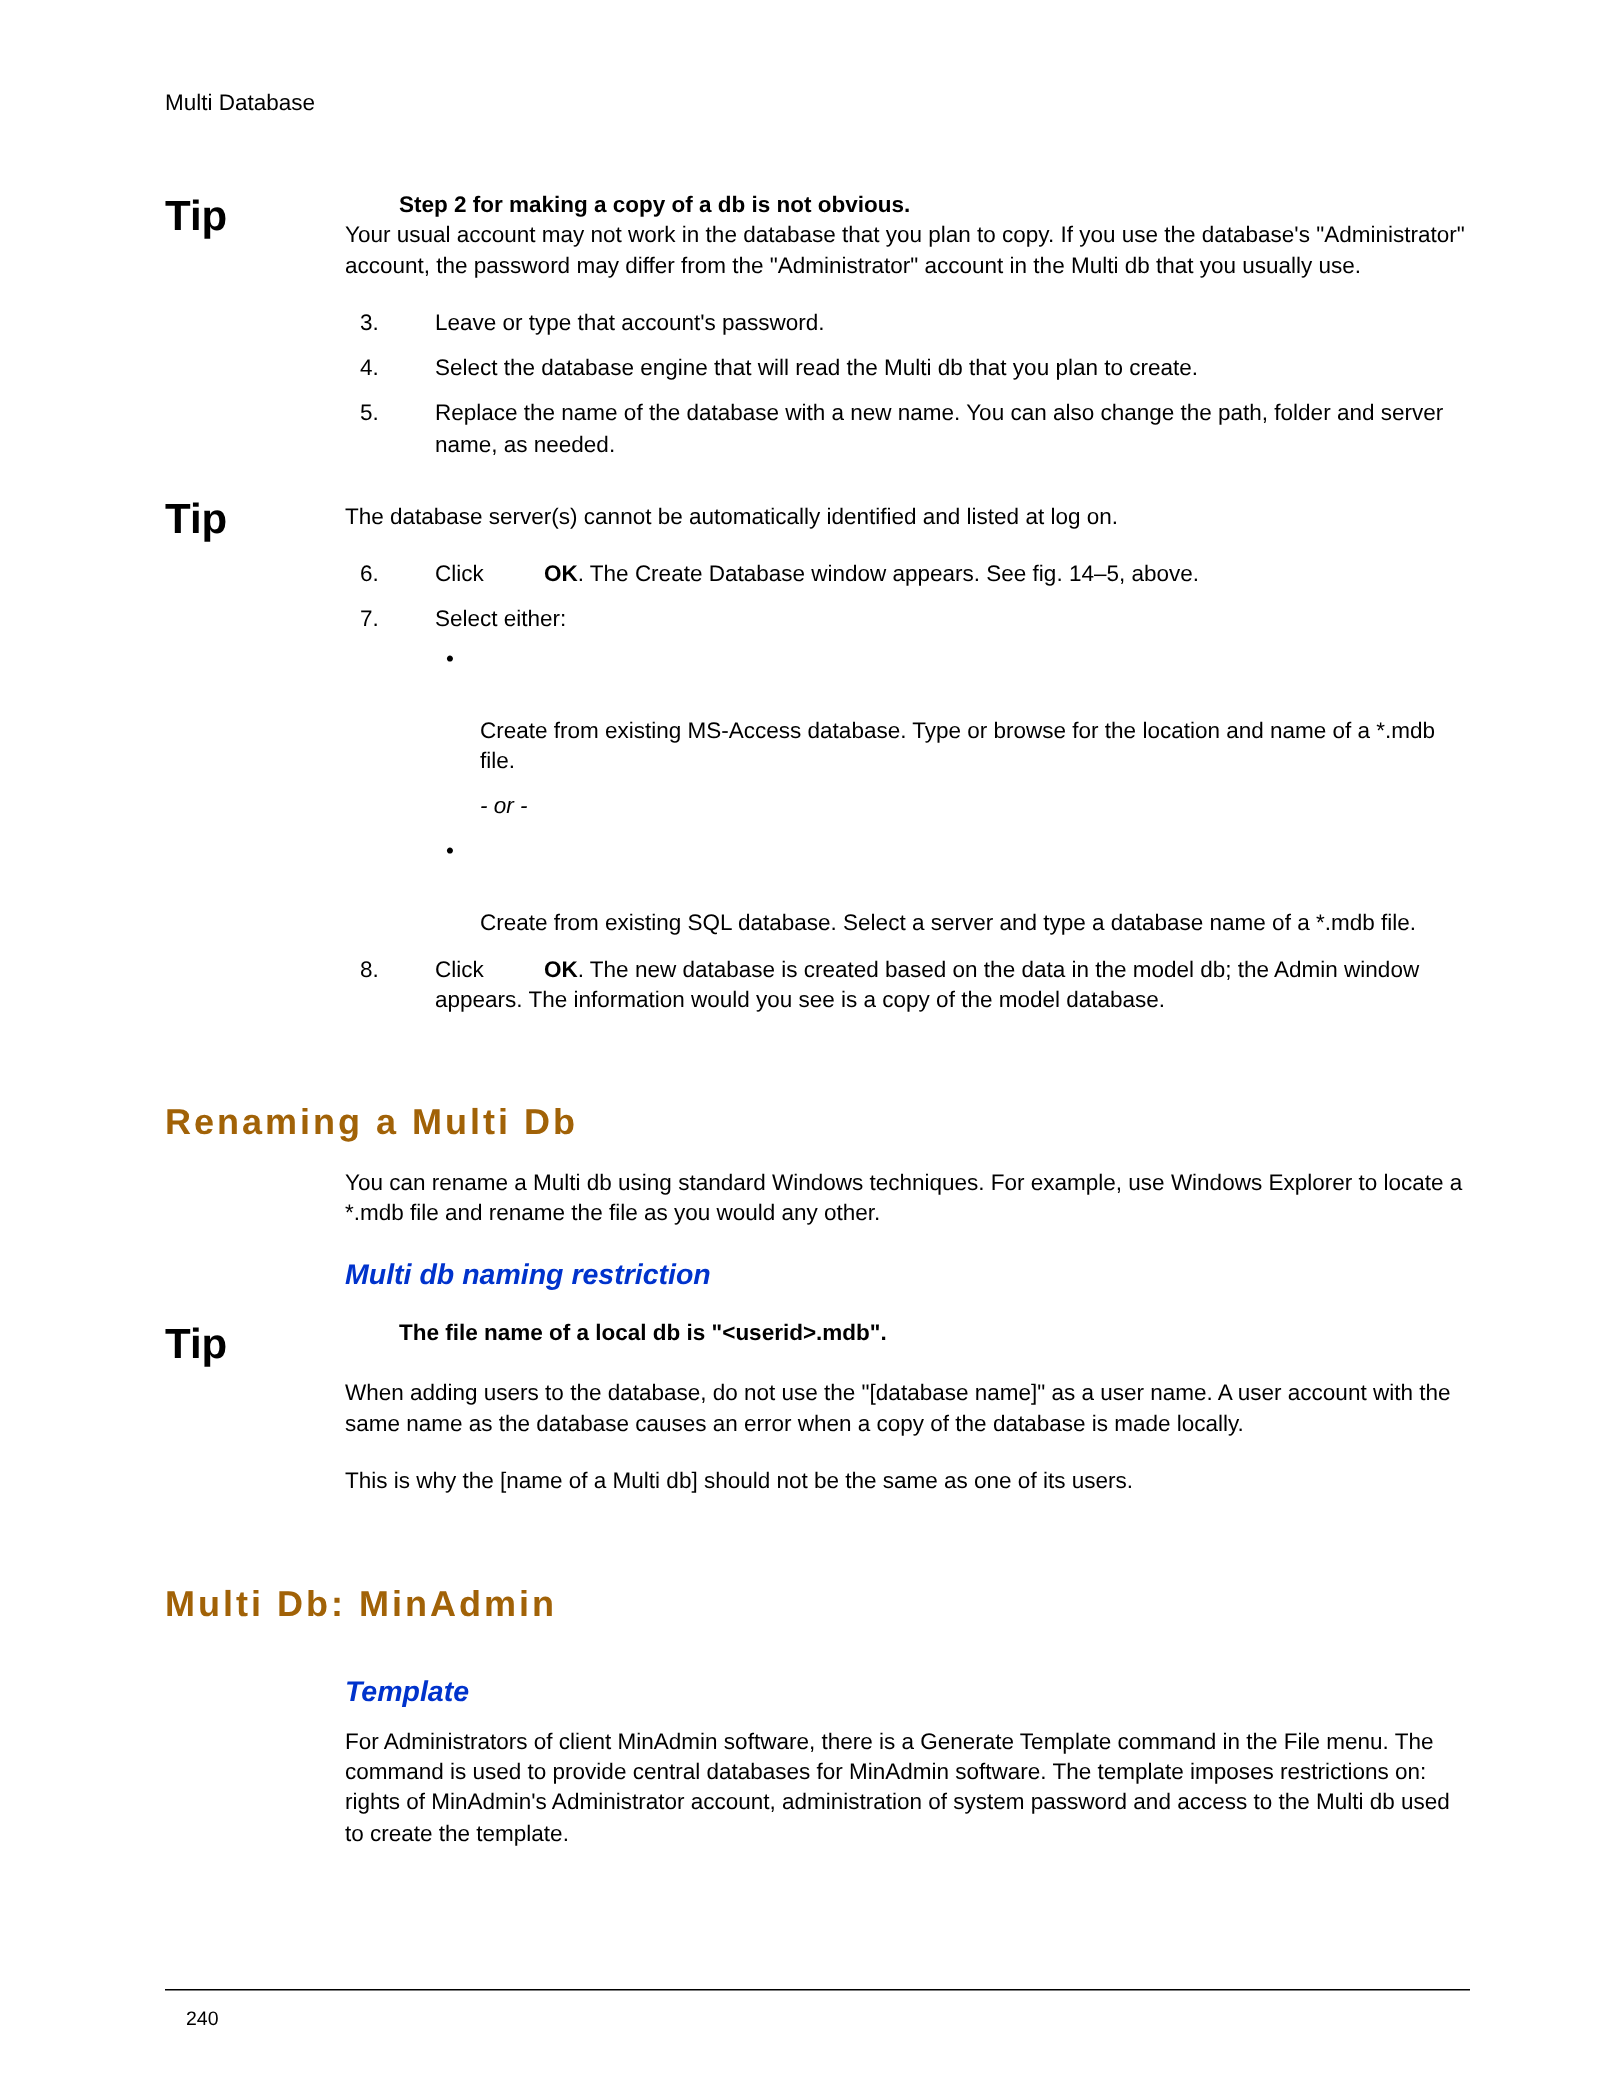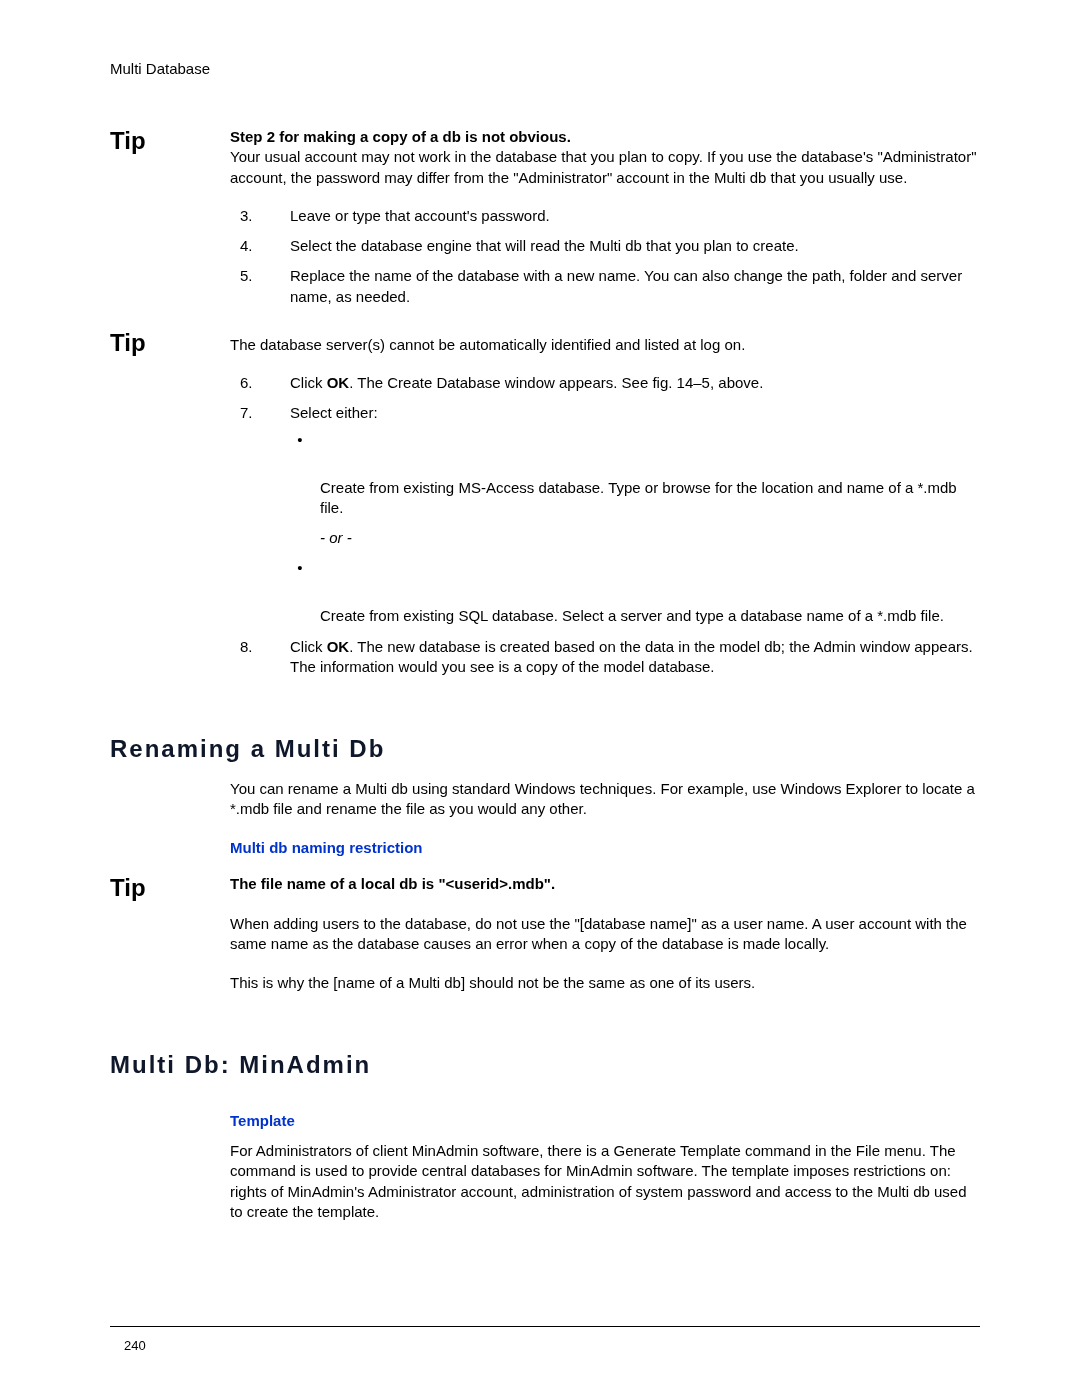--- a/index.html
+++ b/index.html
@@ -17,49 +17,50 @@
     position: relative;
   }
   .header {
     font-size: 15px;
     margin-bottom: 50px;
   }
   .row { display: flex; }
   .tip-col {
     width: 120px;
     flex: 0 0 120px;
-    font-size: 24px;
+    font-size: 28px;
     font-weight: bold;
     line-height: 1.2;
     padding-top: 0px;
   }
   .body-col { flex: 1; font-size: 15px; line-height: 1.35; }
-  .bold { font-weight: bold; }
+  .bold { font-weight: bold; margin-left: 36px; }
   .para { margin-bottom: 18px; }
   .olist { margin: 10px 0 18px 0; padding: 0; }
   .olist .item { display:flex; margin-bottom: 10px; }
   .olist .num { width: 50px; flex:0 0 50px; padding-left: 10px; }
   .olist .txt { flex:1; }
   .bullets { margin: 6px 0 6px 50px; }
   .bullets .bitem { display:flex; margin-bottom: 10px; }
   .bullets .dot { width:40px; flex:0 0 40px; text-align:center; }
   .bullets .btxt { flex:1;margin-top:48px; }
   .orline { margin: 6px 0 10px 90px; font-style: italic; }
   .h2 {
-    color: #0f172a;
+    color: #a16207;
     font-size: 24px;
     font-weight: bold;
     letter-spacing: 2px;
     margin: 40px 0 16px 0;
   }
   .h3 {
     color: #0033cc;
-    font-size: 15px;
+    font-size: 19px;
     font-weight: bold;
     margin: 16px 0 10px 0;
+    font-style: italic;
   }
   .footer-line {
     position: absolute;
     left: 110px; right: 100px;
     bottom: 70px;
     border-top: 1px solid #000;
   }
   .page-num {
     position: absolute;
     left: 124px;

